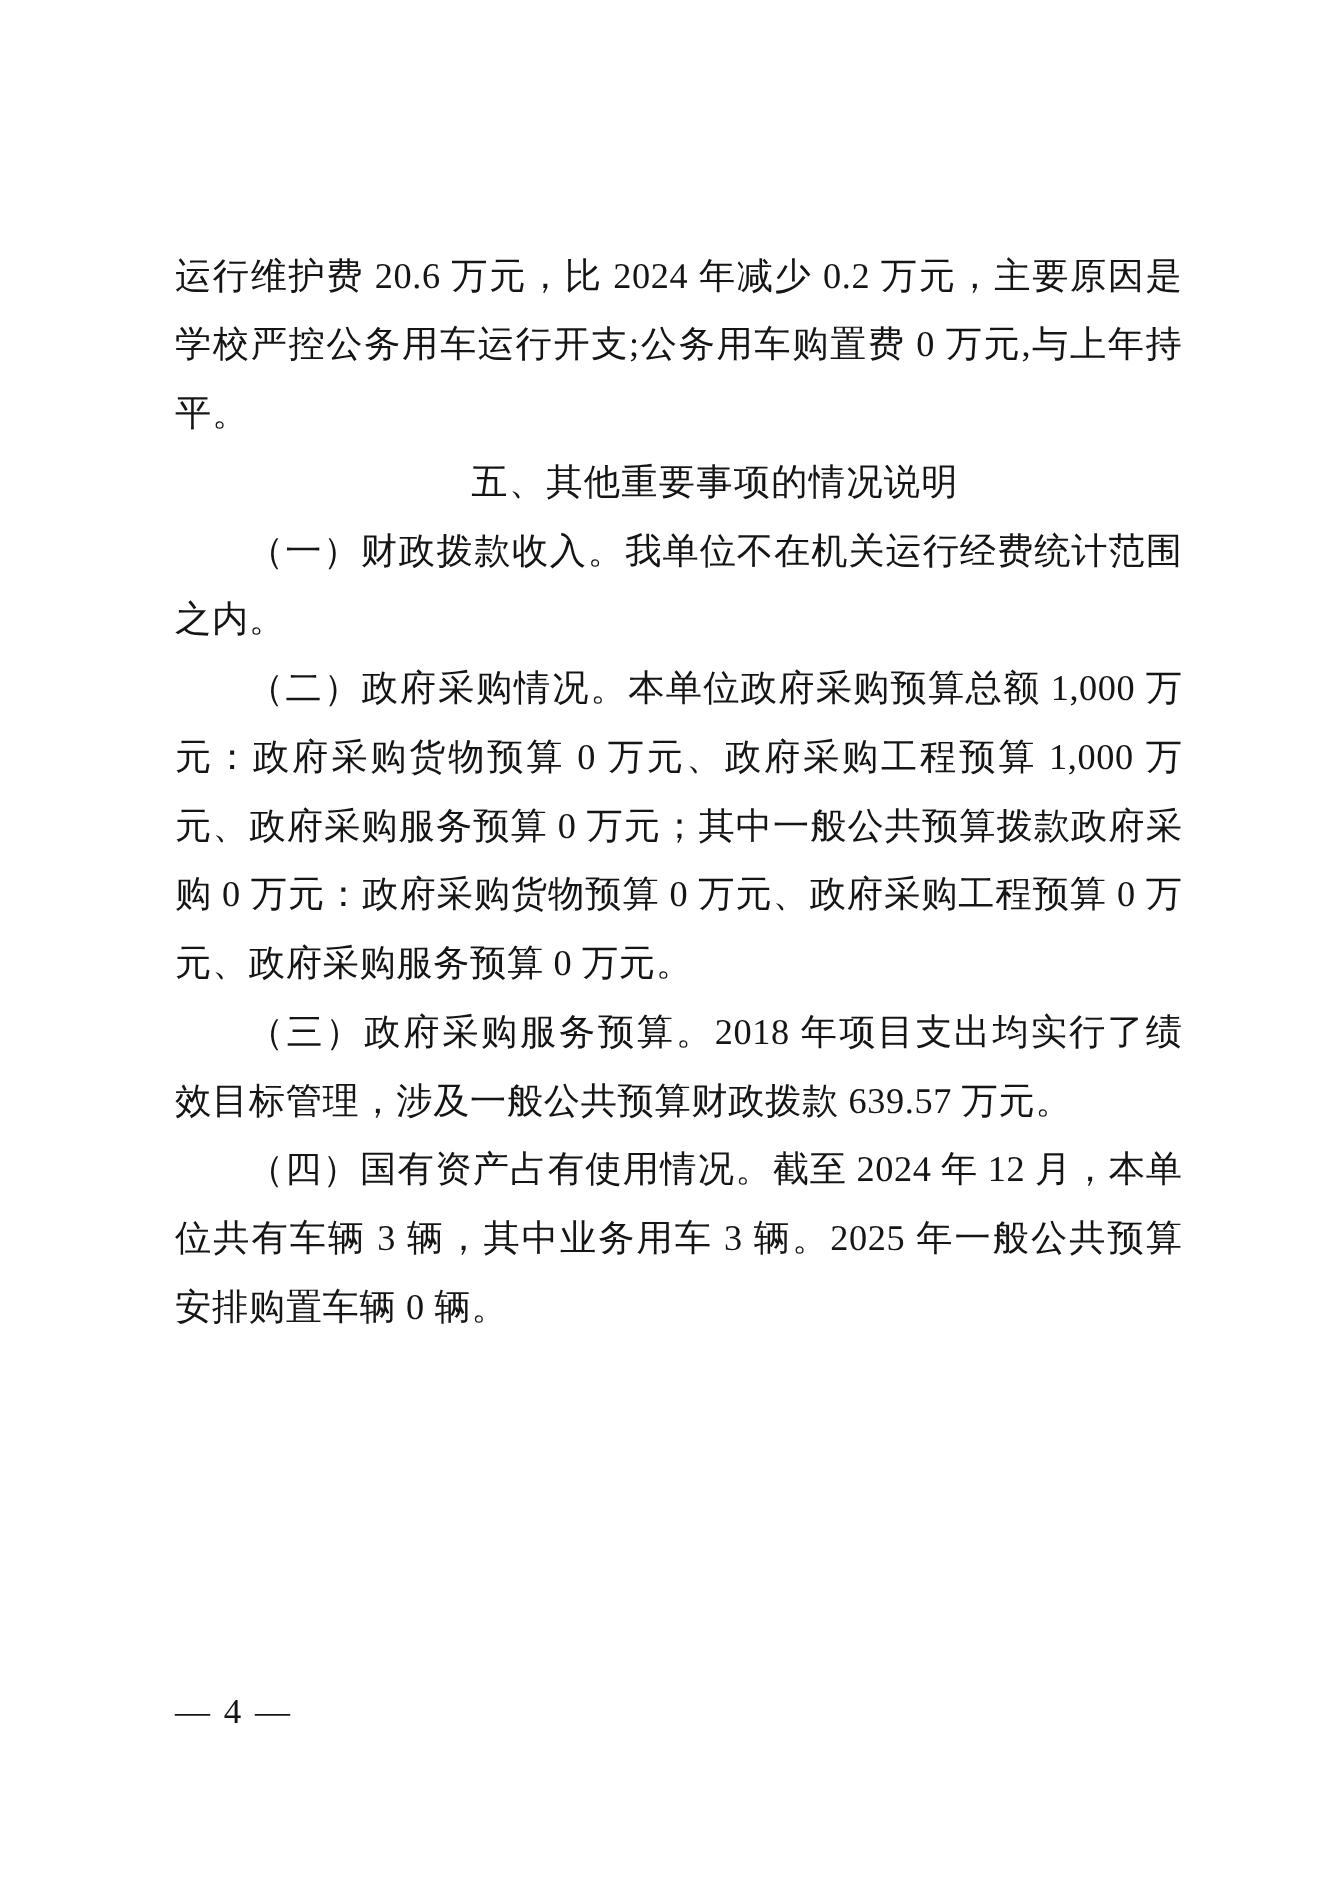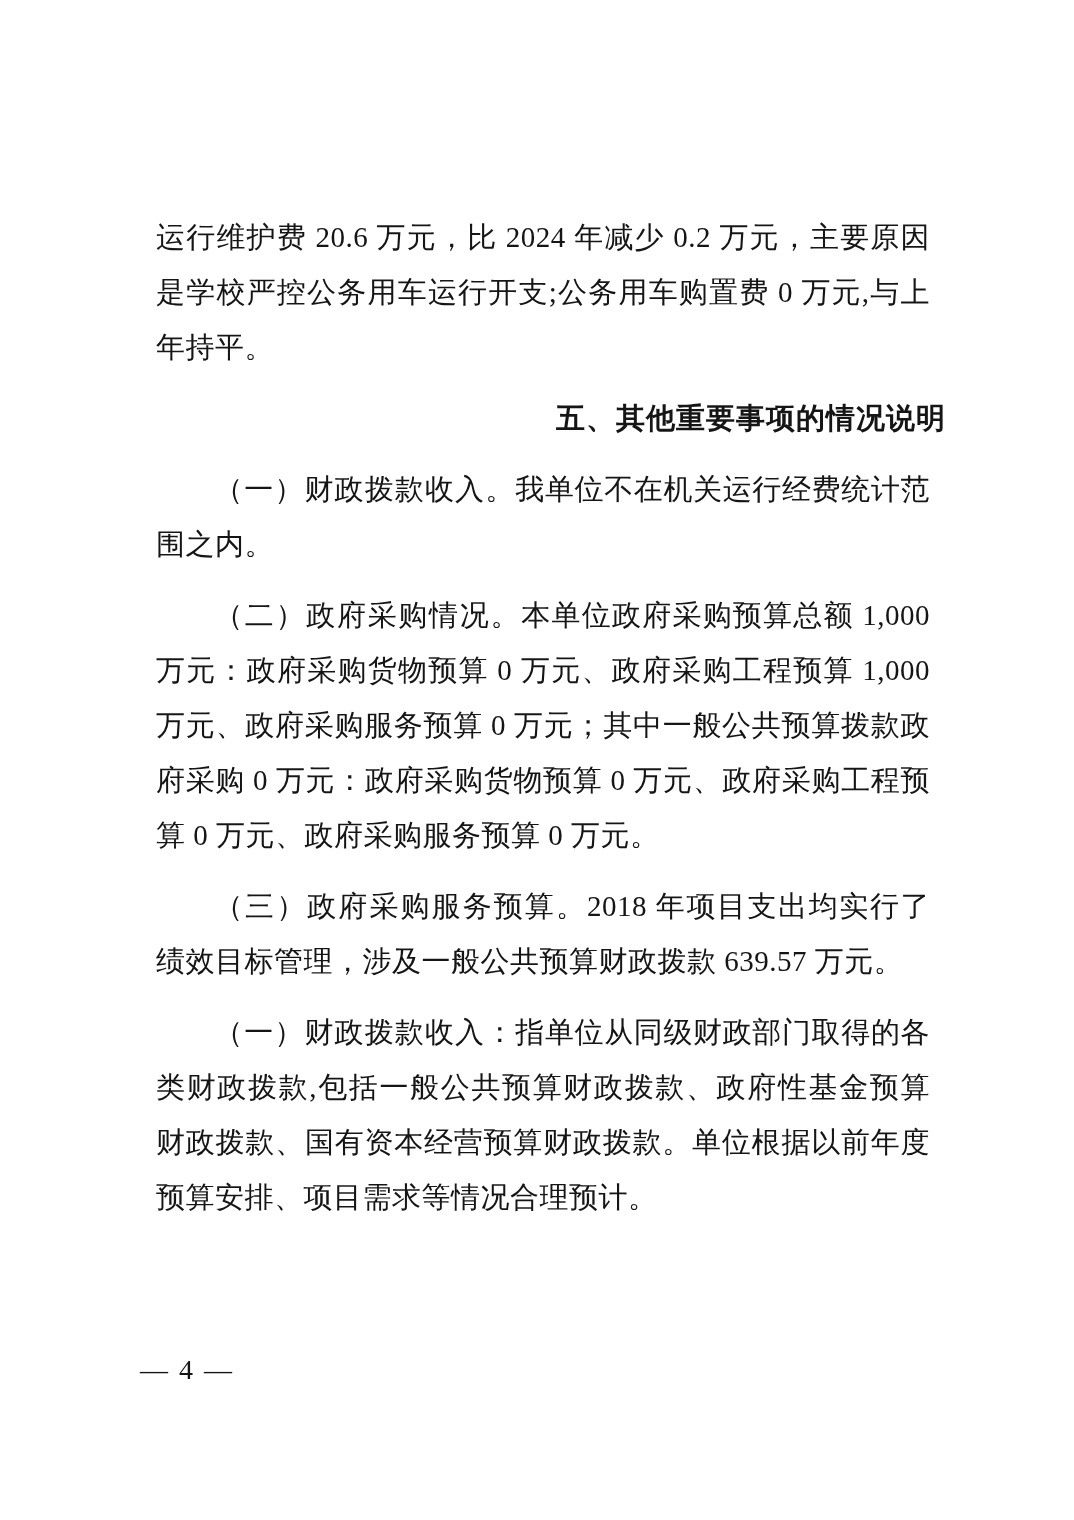--- a/index.html
+++ b/index.html
@@ -17,29 +17,29 @@
     position: absolute;
     left: 140px;
     top: 194px;
     width: 806px;
     font-size: 29px;
     line-height: 55px;
     text-align: justify;
     text-justify: inter-ideograph;
     letter-spacing: 0.5px;
   }
-  .para { text-indent: 2em; margin: 16px; }
+  .para { text-indent: 2em; margin: 0; }
   .para.no-indent { text-indent: 0; }
   .heading {
     font-family: "Liberation Sans", sans-serif;
-    font-weight: bold;
+    font-weight: normal;
     font-size: 29px;
     line-height: 55px;
     text-indent: 2em;
-    text-align: right;
+    text-align: center;
     letter-spacing: 1px;
   }
   .lead { 
     letter-spacing: 1px;
   }
   .page-number {
     position: absolute;
     left: 140px;
     top: 1350px;
     font-size: 28px;
@@ -58,20 +58,20 @@
     <p class="para no-indent">运行维护费 20.6 万元，比 2024 年减少 0.2 万元，主要原因是学校严控公务用车运行开支;公务用车购置费 0 万元,与上年持平。</p>
 
     <h2 class="heading">五、其他重要事项的情况说明</h2>
 
     <p class="para"><span class="lead">（一）财政拨款收入。</span><span>我单位不在机关运行经费统计范围之内。</span></p>
 
     <p class="para"><span class="lead">（二）政府采购情况。</span><span>本单位政府采购预算总额 1,000 万元：政府采购货物预算 0 万元、政府采购工程预算 1,000 万元、政府采购服务预算 0 万元；其中一般公共预算拨款政府采购 0 万元：政府采购货物预算 0 万元、政府采购工程预算 0 万元、政府采购服务预算 0 万元。</span></p>
 
     <p class="para"><span class="lead">（三）政府采购服务预算。</span><span>2018 年项目支出均实行了绩效目标管理，涉及一般公共预算财政拨款 639.57 万元。</span></p>
 
+    <p class="para"><span class="lead">（四）国有资产占有使用情况。</span><span>截至 2024 年 12 月，本单位共有车辆 3 辆，其中业务用车 3 辆。2025 年一般公共预算安排购置车辆 0 辆。</span></p>
 
 
-    <p class="para"><span class="lead">（一）财政拨款收入：</span><span>指单位从同级财政部门取得的各类财政拨款,包括一般公共预算财政拨款、政府性基金预算财政拨款、国有资本经营预算财政拨款。单位根据以前年度预算安排、项目需求等情况合理预计。</span></p>
 
   </div>
 
   <div class="page-number">— 4 —</div>
 </div>
 
 </body></html>

